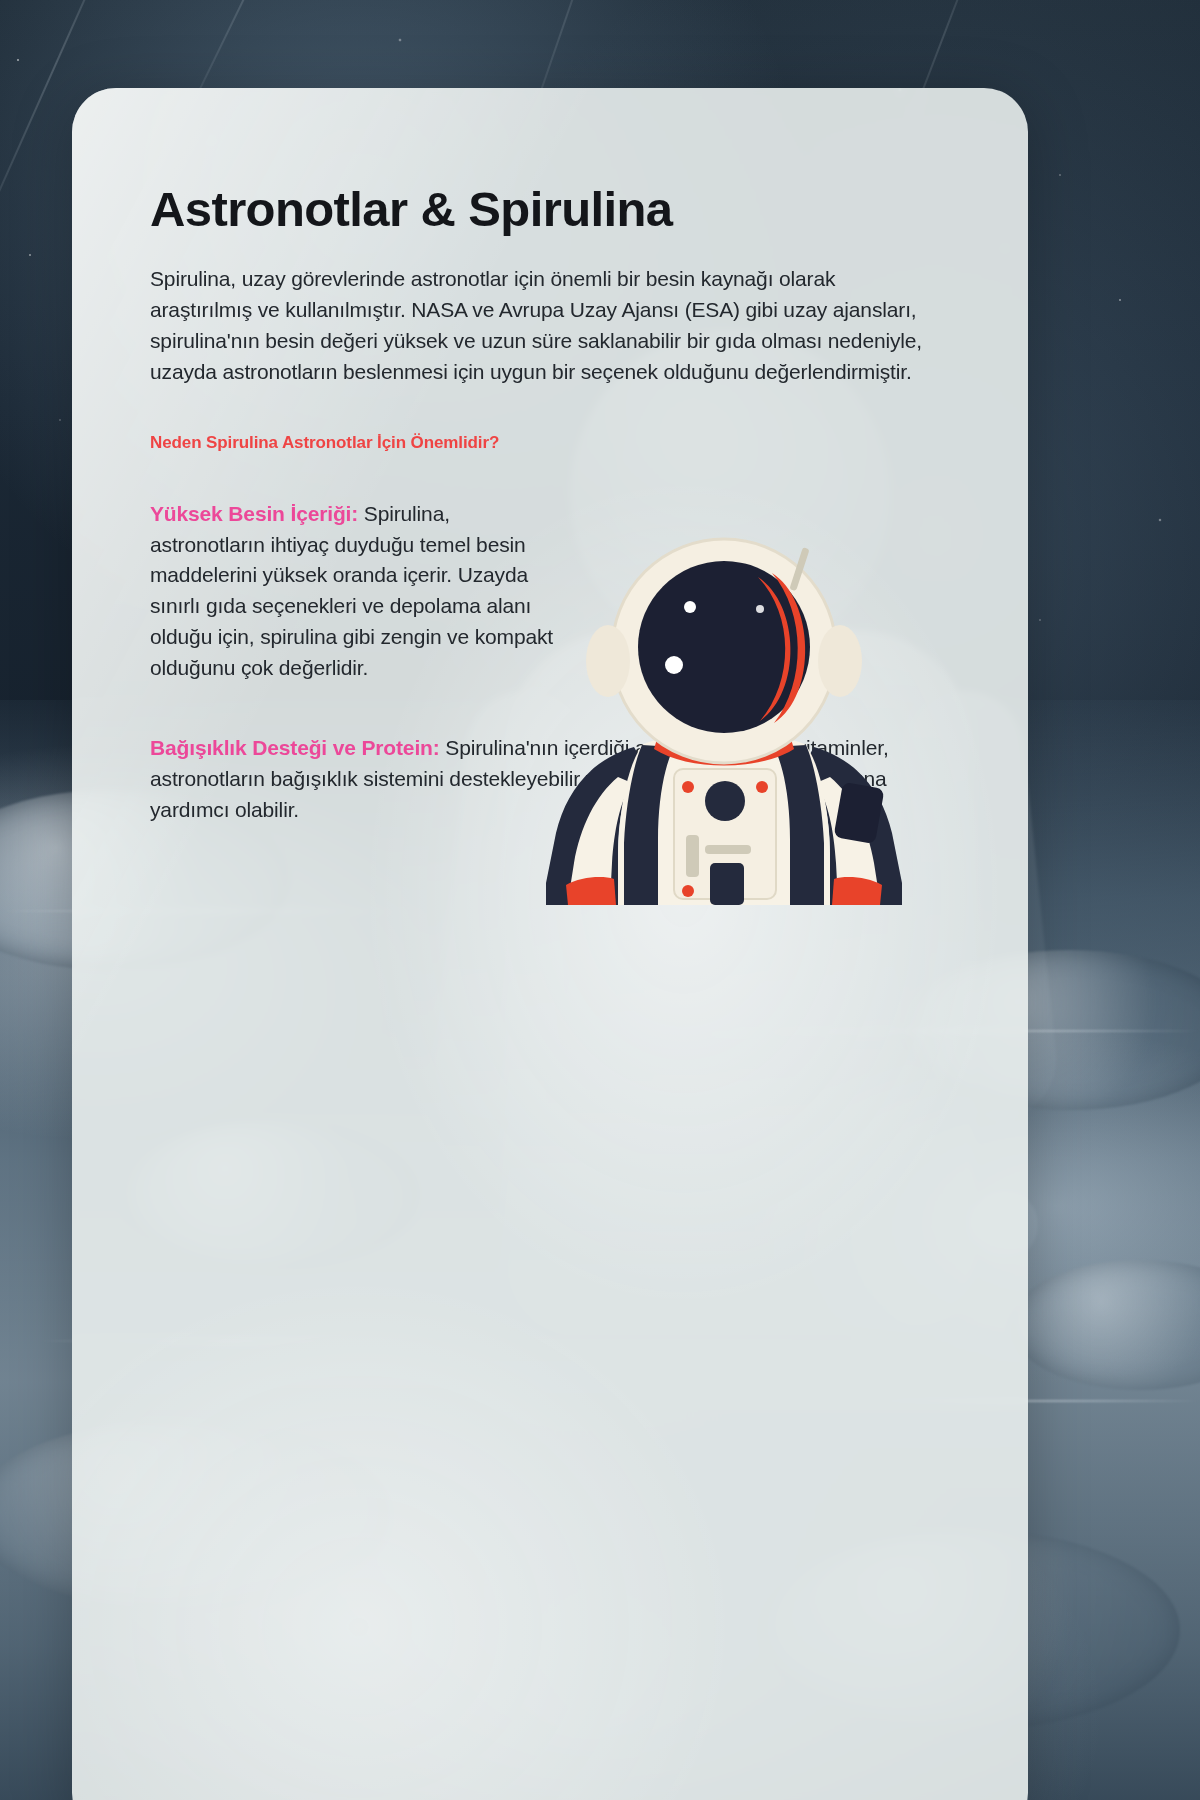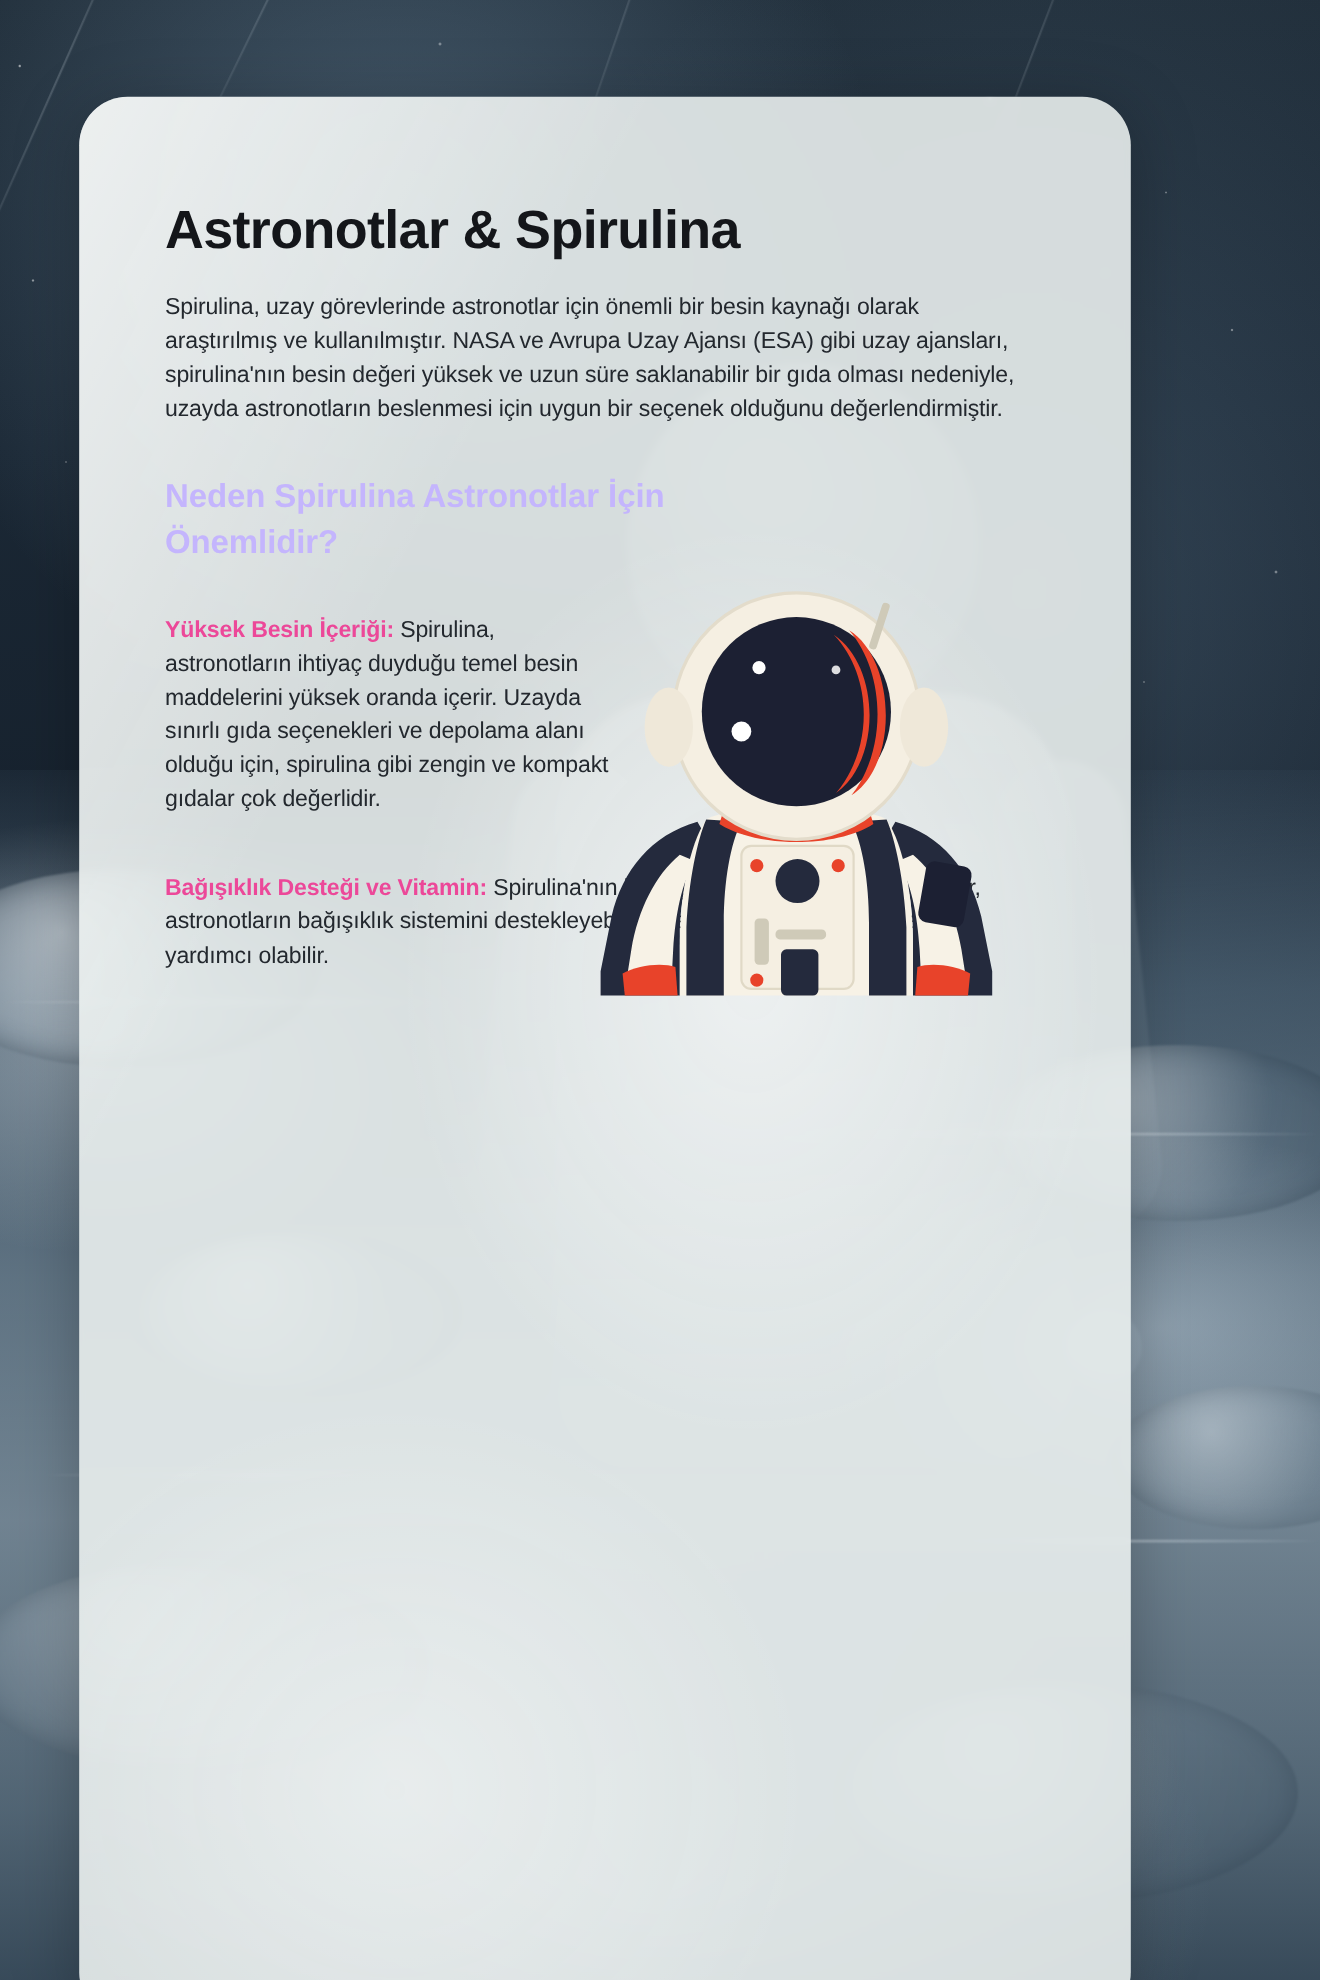--- a/index.html
+++ b/index.html
@@ -191,23 +191,23 @@
   p.body {
     font-size: 21px;
     line-height: 1.465;
     color: #23282e;
     letter-spacing: -0.15px;
   }
 
   .lead { margin-bottom: 44px; max-width: 790px; }
 
   h2.subhead {
-    font-size: 30px;
+    font-size: 17px;
     font-weight: 700;
-    color: #c4b5fd;
+    color: #ef4444;
     line-height: 1.38;
     letter-spacing: -0.1px;
     margin-bottom: 44px;
     max-width: 470px;
   }
 
   .lbl { font-weight: 700; color: #ec4899; }
 
   
   .narrow { max-width: 420px; margin-bottom: 50px; }
@@ -315,21 +315,21 @@
   </div>
 
   <div class="card-inner">
     <h1 class="title">Astronotlar &amp; Spirulina</h1>
 
     <p class="body lead">Spirulina, uzay görevlerinde astronotlar için önemli bir besin kaynağı olarak araştırılmış ve kullanılmıştır. NASA ve Avrupa Uzay Ajansı (ESA) gibi uzay ajansları, spirulina'nın besin değeri yüksek ve uzun süre saklanabilir bir gıda olması nedeniyle, uzayda astronotların beslenmesi için uygun bir seçenek olduğunu değerlendirmiştir.</p>
 
     <h2 class="subhead">Neden Spirulina Astronotlar İçin Önemlidir?</h2>
 
     <p class="body narrow">
-      <span class="lbl">Yüksek Besin İçeriği:</span><span> Spirulina, astronotların ihtiyaç duyduğu temel besin maddelerini yüksek oranda içerir. Uzayda sınırlı gıda seçenekleri ve depolama alanı olduğu için, spirulina gibi zengin ve kompakt gıdalar çok değerlidir.</span>
+      <span class="lbl">Yüksek Besin İçeriği:</span><span> Spirulina, astronotların ihtiyaç duyduğu temel besin maddelerini yüksek oranda içerir. Uzayda sınırlı gıda seçenekleri ve depolama alanı olduğu için, spirulina gibi zengin ve kompakt olduğunu çok değerlidir.</span>
     </p>
 
 
     <p class="body wide">
-      <span class="lbl">Bağışıklık Desteği ve Vitamin:</span><span> Spirulina'nın içerdiği antioksidanlar ve vitaminler, astronotların bağışıklık sistemini destekleyebilir ve enerjilerini yüksek tutmalarına yardımcı olabilir.</span>
+      <span class="lbl">Bağışıklık Desteği ve Protein:</span><span> Spirulina'nın içerdiği antioksidanlar ve vitaminler, astronotların bağışıklık sistemini destekleyebilir ve enerjilerini yüksek tutmalarına yardımcı olabilir.</span>
     </p>
   </div>
 </div>
 
 </body></html>

